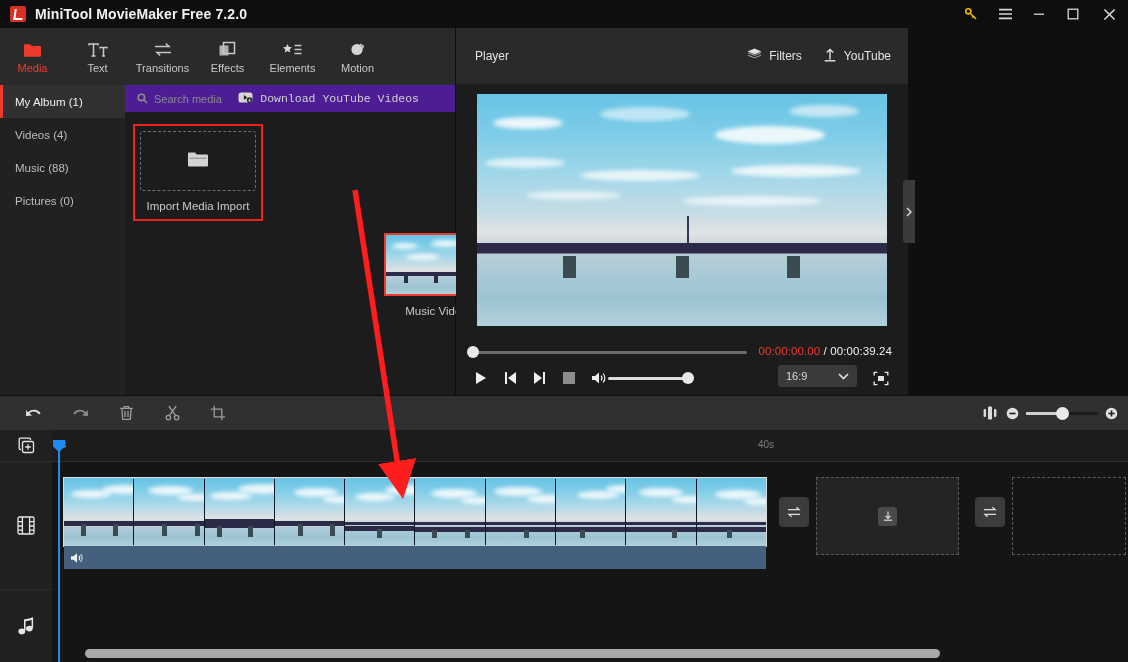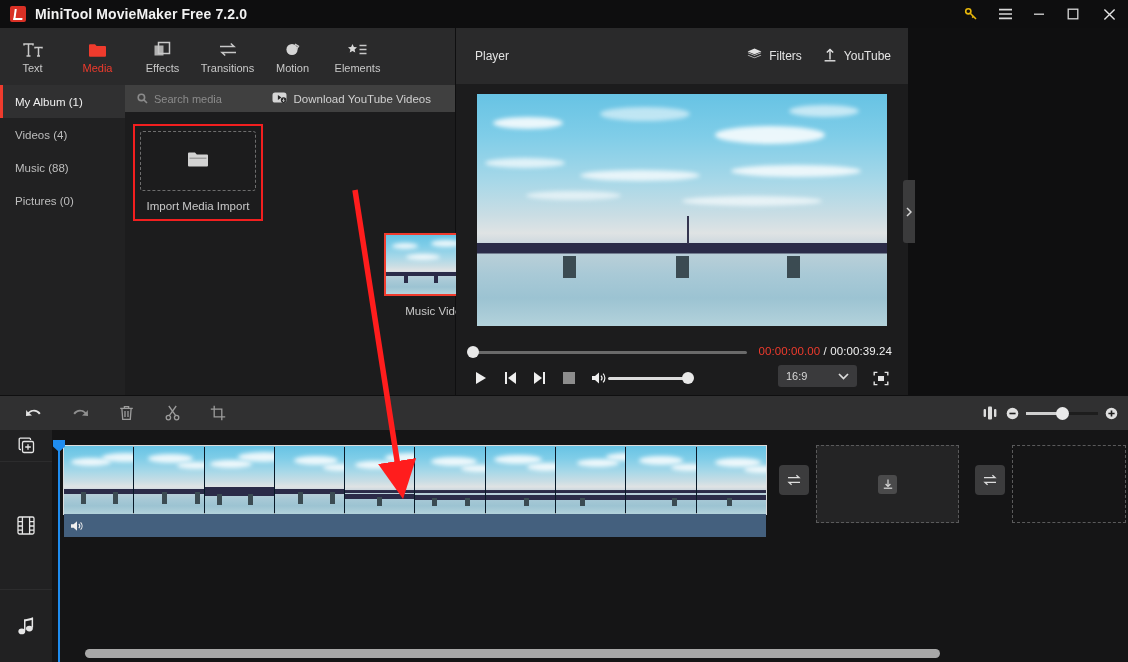--- a/index.html
+++ b/index.html
@@ -64,28 +64,28 @@
   }
   .album-item.active{ background:#303031; color:#f0f0f0; }
   .album-item.active::before{
     content:""; position:absolute; left:0; top:0; width:3px; height:33px;
     background:#ef3b2d;
   }
   .media-main{
     position:absolute; left:125px; top:0; width:330px; height:310px;
   }
   .media-bar{
-    height:27px; background:#404040; display:flex; align-items:center;
+    height:27px; background:#4c1d95; display:flex; align-items:center;
     position:relative;
   }
   .search-box{ display:flex; align-items:center; gap:6px; margin-left:12px; }
   .search-box .ph{ font-size:11px; color:#8b8b8b; }
   .yt-link{
-    position:absolute; right:24px; display:flex; align-items:center; gap:7px;
-    font-size:11.5px; color:#d0d0d0;
+    position:absolute; right:36px; display:flex; align-items:center; gap:7px;
+    font-size:11.5px; color:#d0d0d0;font-family:Liberation Mono, monospace;
   }
   .media-grid{
     position:relative; height:283px; background:#1c1c1d;
     padding:14px 0 0 0;
   }
 
   .import-tile{
     position:absolute; left:8px; top:12px; width:130px; height:97px;
     border:2px solid #f21f1f; padding:5px;
   }
@@ -337,86 +337,86 @@
             <g stroke="#e4e4e4" stroke-width="1.4">
           <path d="M1.4 1.4 L11.6 11.6M11.6 1.4 L1.4 11.6"></path>
             </g>
           </svg>
       </div>
     </div>
   </div>
 
   <div class="topnav">
 
+    <div class="nav-item active">
+      <span class="nav-icon">
+        <svg width="19" height="16" viewBox="0 0 19 16">
+            <path d="M1 3.2a1 1 0 0 1 1-1h5l1.6 1.8H17a1 1 0 0 1 1 1v8.8a1 1 0 0 1-1 1H2a1 1 0 0 1-1-1z" fill="#ef3b2d"></path>
+          </svg>
+      </span>
+      <span class="nav-label">Media</span>
+    </div>
+
     <div class="nav-item">
       <span class="nav-icon">
         <svg width="20" height="16" viewBox="0 0 20 16">
             <g fill="none" stroke="#c8c8c8" stroke-width="1.5">
           <path d="M1 3.5V2h9v1.5M5.5 2v12M3.5 14h4"></path>
           <path d="M12 6.5V5.5h7v1M15.5 5.5V14M14 14h3"></path>
             </g>
           </svg>
       </span>
       <span class="nav-label">Text</span>
     </div>
 
-    <div class="nav-item active">
+    <div class="nav-item">
       <span class="nav-icon">
-        <svg width="19" height="16" viewBox="0 0 19 16">
-            <path d="M1 3.2a1 1 0 0 1 1-1h5l1.6 1.8H17a1 1 0 0 1 1 1v8.8a1 1 0 0 1-1 1H2a1 1 0 0 1-1-1z" fill="#ef3b2d"></path>
+        <svg width="20" height="17" viewBox="0 0 20 17">
+            <g fill="none" stroke="#c8c8c8" stroke-width="1.5">
+          <path d="M2 5.5h14l-3.2-3"></path>
+              <path d="M18 11.5H4l3.2 3"></path>
+            </g>
           </svg>
       </span>
-      <span class="nav-label">Media</span>
+      <span class="nav-label">Transitions</span>
     </div>
 
     <div class="nav-item">
       <span class="nav-icon">
         <svg width="19" height="17" viewBox="0 0 19 17">
             <g fill="none" stroke="#c8c8c8" stroke-width="1.5">
           <rect x="5.5" y="1.5" width="11" height="11"></rect>
               <rect x="1.5" y="4.5" width="9" height="10" fill="#c8c8c8" stroke="none" opacity=".85"></rect>
             </g>
           </svg>
       </span>
       <span class="nav-label">Effects</span>
     </div>
 
-    <div class="nav-item">
-      <span class="nav-icon">
-        <svg width="20" height="17" viewBox="0 0 20 17">
-            <g fill="none" stroke="#c8c8c8" stroke-width="1.5">
-          <path d="M2 5.5h14l-3.2-3"></path>
-              <path d="M18 11.5H4l3.2 3"></path>
-            </g>
-          </svg>
-      </span>
-      <span class="nav-label">Transitions</span>
-    </div>
-
-
-    <div class="nav-item">
-      <span class="nav-icon">
-        <svg width="19" height="17" viewBox="0 0 19 17">
-          <ellipse cx="9" cy="8.5" rx="5.6" ry="5.6" fill="#d5d5d5"></ellipse>
-          <path d="M12 3.2 L15.5 5.2 L13.4 8.4" fill="none" stroke="#c8c8c8" stroke-width="1.4"></path>
-          </svg>
-      </span>
-      <span class="nav-label">Motion</span>
-    </div>
 
     <div class="nav-item">
       <span class="nav-icon">
         <svg width="21" height="16" viewBox="0 0 21 16">
           <path d="M5.5 2 L6.9 5 L10 5.3 L7.6 7.4 L8.3 10.6 L5.5 8.9 L2.7 10.6 L3.4 7.4 L1 5.3 L4.1 5z" fill="#d8d8d8"></path>
           <g stroke="#c8c8c8" stroke-width="1.4">
               <path d="M12.5 3.5h7M12.5 7.5h7M12.5 11.5h7"></path>
             </g>
           </svg>
       </span>
       <span class="nav-label">Elements</span>
+    </div>
+
+    <div class="nav-item">
+      <span class="nav-icon">
+        <svg width="19" height="17" viewBox="0 0 19 17">
+          <ellipse cx="9" cy="8.5" rx="5.6" ry="5.6" fill="#d5d5d5"></ellipse>
+          <path d="M12 3.2 L15.5 5.2 L13.4 8.4" fill="none" stroke="#c8c8c8" stroke-width="1.4"></path>
+          </svg>
+      </span>
+      <span class="nav-label">Motion</span>
     </div>
   </div>
 
   <div class="media-panel">
 
     <div class="album-list">
       <div class="album-item active">
         <span>My Album (1)</span>
       </div>
       <div class="album-item">
@@ -723,20 +723,24 @@
           <rect x="6" y="2.4" width="1.5" height="11"></rect>
           <rect x="13.6" y="0.6" width="1.5" height="10"></rect>
           <ellipse cx="3.8" cy="14.4" rx="3.4" ry="2.8"></ellipse>
           <ellipse cx="11.4" cy="11.6" rx="3.4" ry="2.8"></ellipse>
             </g>
           </svg>
       </div>
     </div>
 
     <div class="tl-body">
+      <div class="ruler">
+        <span class="tick" style="left:4px">0s</span>
+        <span class="tick" style="left:706px">40s</span>
+      </div>
 
       <div class="tracks">
 
         <div class="clip selected">
           <div style="position:absolute;inset:0;display:flex;">
             <div style="flex:1;position:relative;overflow:hidden;border-right:1px solid rgba(0,0,0,.25)">
               <div class="sky"></div>
                 <div class="cloud" style="left:10%;top:18%;width:40px;height:8px;"></div>
               <div class="cloud" style="left:55%;top:10%;width:48px;height:9px;"></div>
               <div class="pier" style="left:0;top:63%;width:100%;height:5px;"></div>

